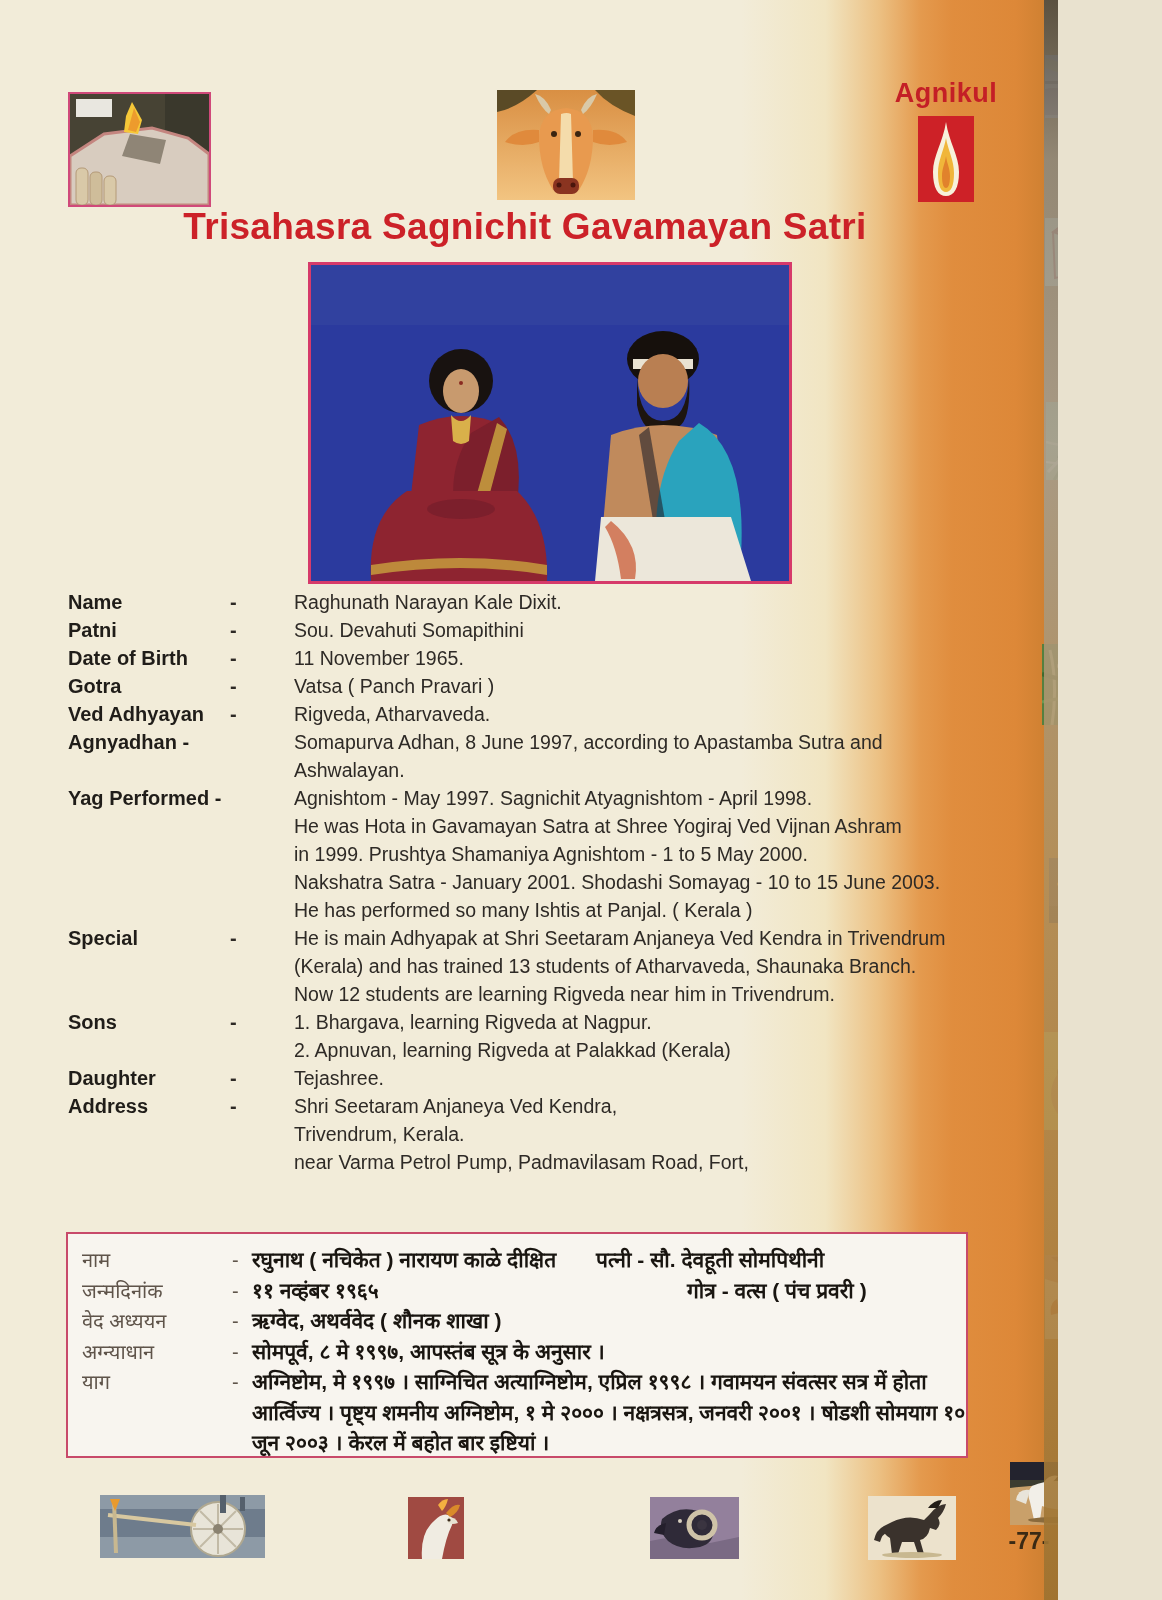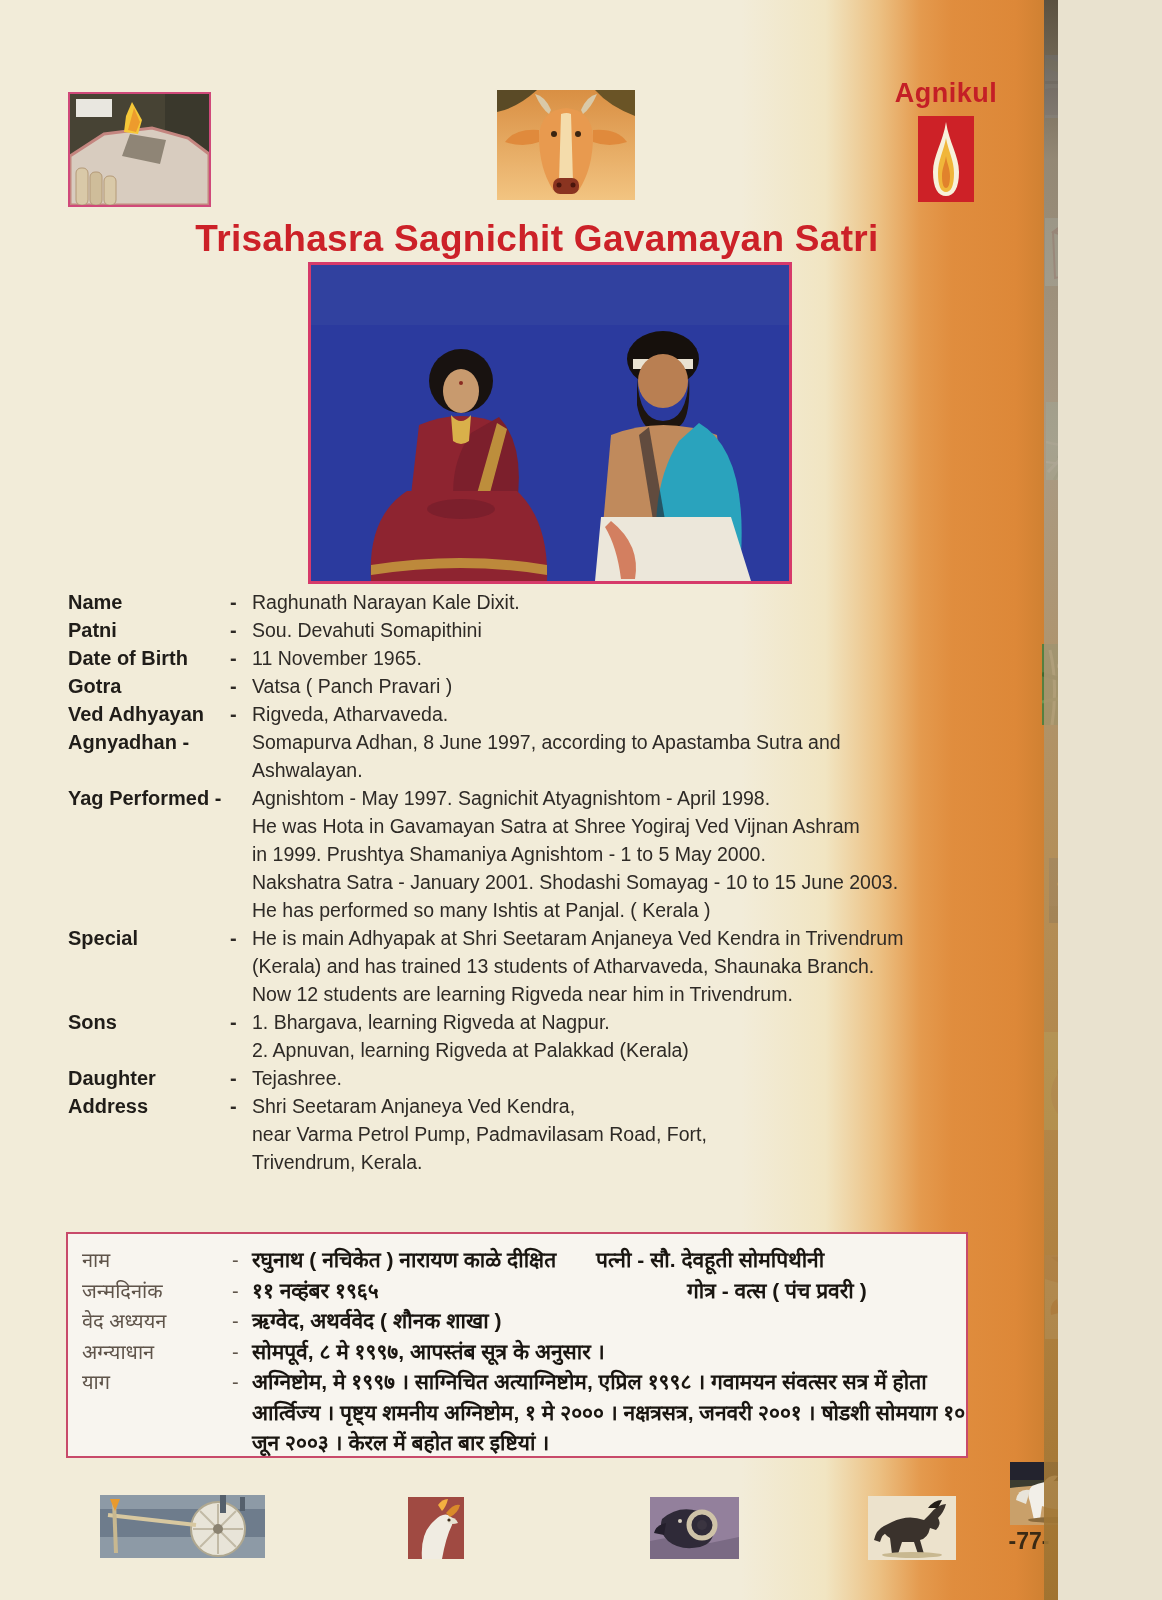--- a/index.html
+++ b/index.html
@@ -13,26 +13,26 @@
   
   .page{background:linear-gradient(90deg,#f2ecd9 0%,#f2ecd9 70%,#f1e5c2 78%,#ecc184 83%,#e49a4e 87%,#e08d3e 90%,#dd8838 96%,#c97d2f 100%);}
   .scan-edge{position:absolute;right:0;top:0;width:14px;height:100%;
     background:linear-gradient(180deg,#4e4c42 0%,#8d897c 10%,#a59d8d 28%,#b1905c 55%,#ad8243 78%,#9c7230 100%);opacity:.9;}
   .photo{position:absolute;}
   .photo svg{display:block;}
   .brand{position:absolute;left:890;top:78px;left:890px;width:112px;text-align:center;
     color:#c41f26;font-size:27px;font-weight:bold;letter-spacing:.5px;}
   .brand-flame{position:absolute;left:918px;top:116px;width:56px;height:86px;background:#cd2127;}
   .title{position:absolute;left:50px;top:206px;width:950px;text-align:center;
-    color:#cc2128;font-size:37px;font-weight:bold;letter-spacing:.3px;margin:12px;}
+    color:#cc2128;font-size:37px;font-weight:bold;letter-spacing:.3px;margin:0;}
   .details{position:absolute;left:68px;top:588px;width:912px;color:#2e2a26;}
   .detail-row{display:grid;grid-template-columns:162px 22px 1fr;}
   .detail-label{font-weight:bold;color:#201d19;font-size:20px;line-height:28px;white-space:nowrap;}
   .detail-dash{font-weight:bold;font-size:20px;line-height:28px;}
-  .detail-value{font-size:19.5px;line-height:28px;}
+  .detail-value{font-size:19.5px;line-height:28px;margin-left:42px;}
   .detail-line{white-space:nowrap;}
   .deva-box{position:absolute;left:66px;top:1232px;width:902px;height:226px;box-sizing:border-box;
     background:#f8f5ef;border:2px solid #c84a6a;padding:11px 0 0 14px;}
   .box-row{display:grid;grid-template-columns:150px 20px 1fr;}
   .box-label{font-size:20px;line-height:30.5px;color:#5f544a;white-space:nowrap;}
   .box-dash{font-size:20px;line-height:30.5px;color:#5f544a;}
   .box-value{font-size:21px;line-height:30.5px;font-weight:bold;color:#191510;}
   .box-line{white-space:nowrap;position:relative;}
   .box-extra{position:absolute;top:0;white-space:nowrap;}
   .box-row-0 .box-extra{left:344px;}
@@ -202,22 +202,22 @@
         <div class="detail-dash">-</div>
         <div class="detail-value">
           <div class="detail-line">Tejashree.</div>
         </div>
       </div>
       <div class="detail-row detail-row-10">
         <div class="detail-label">Address</div>
         <div class="detail-dash">-</div>
         <div class="detail-value">
           <div class="detail-line">Shri Seetaram Anjaneya Ved Kendra,</div>
+          <div class="detail-line">Trivendrum, Kerala.</div>
           <div class="detail-line">near Varma Petrol Pump, Padmavilasam Road, Fort,</div>
-          <div class="detail-line">Trivendrum, Kerala.</div>
         </div>
       </div>
     </div>
 
   <div class="deva-box">
       <div class="box-row box-row-0">
         <div class="box-label">नाम</div>
         <div class="box-dash">-</div>
         <div class="box-value">
           <div class="box-line">रघुनाथ ( नचिकेत ) नारायण काळे दीक्षित<span class="box-extra box-extra">पत्नी - सौ. देवहूती सोमपिथीनी</span></div>

